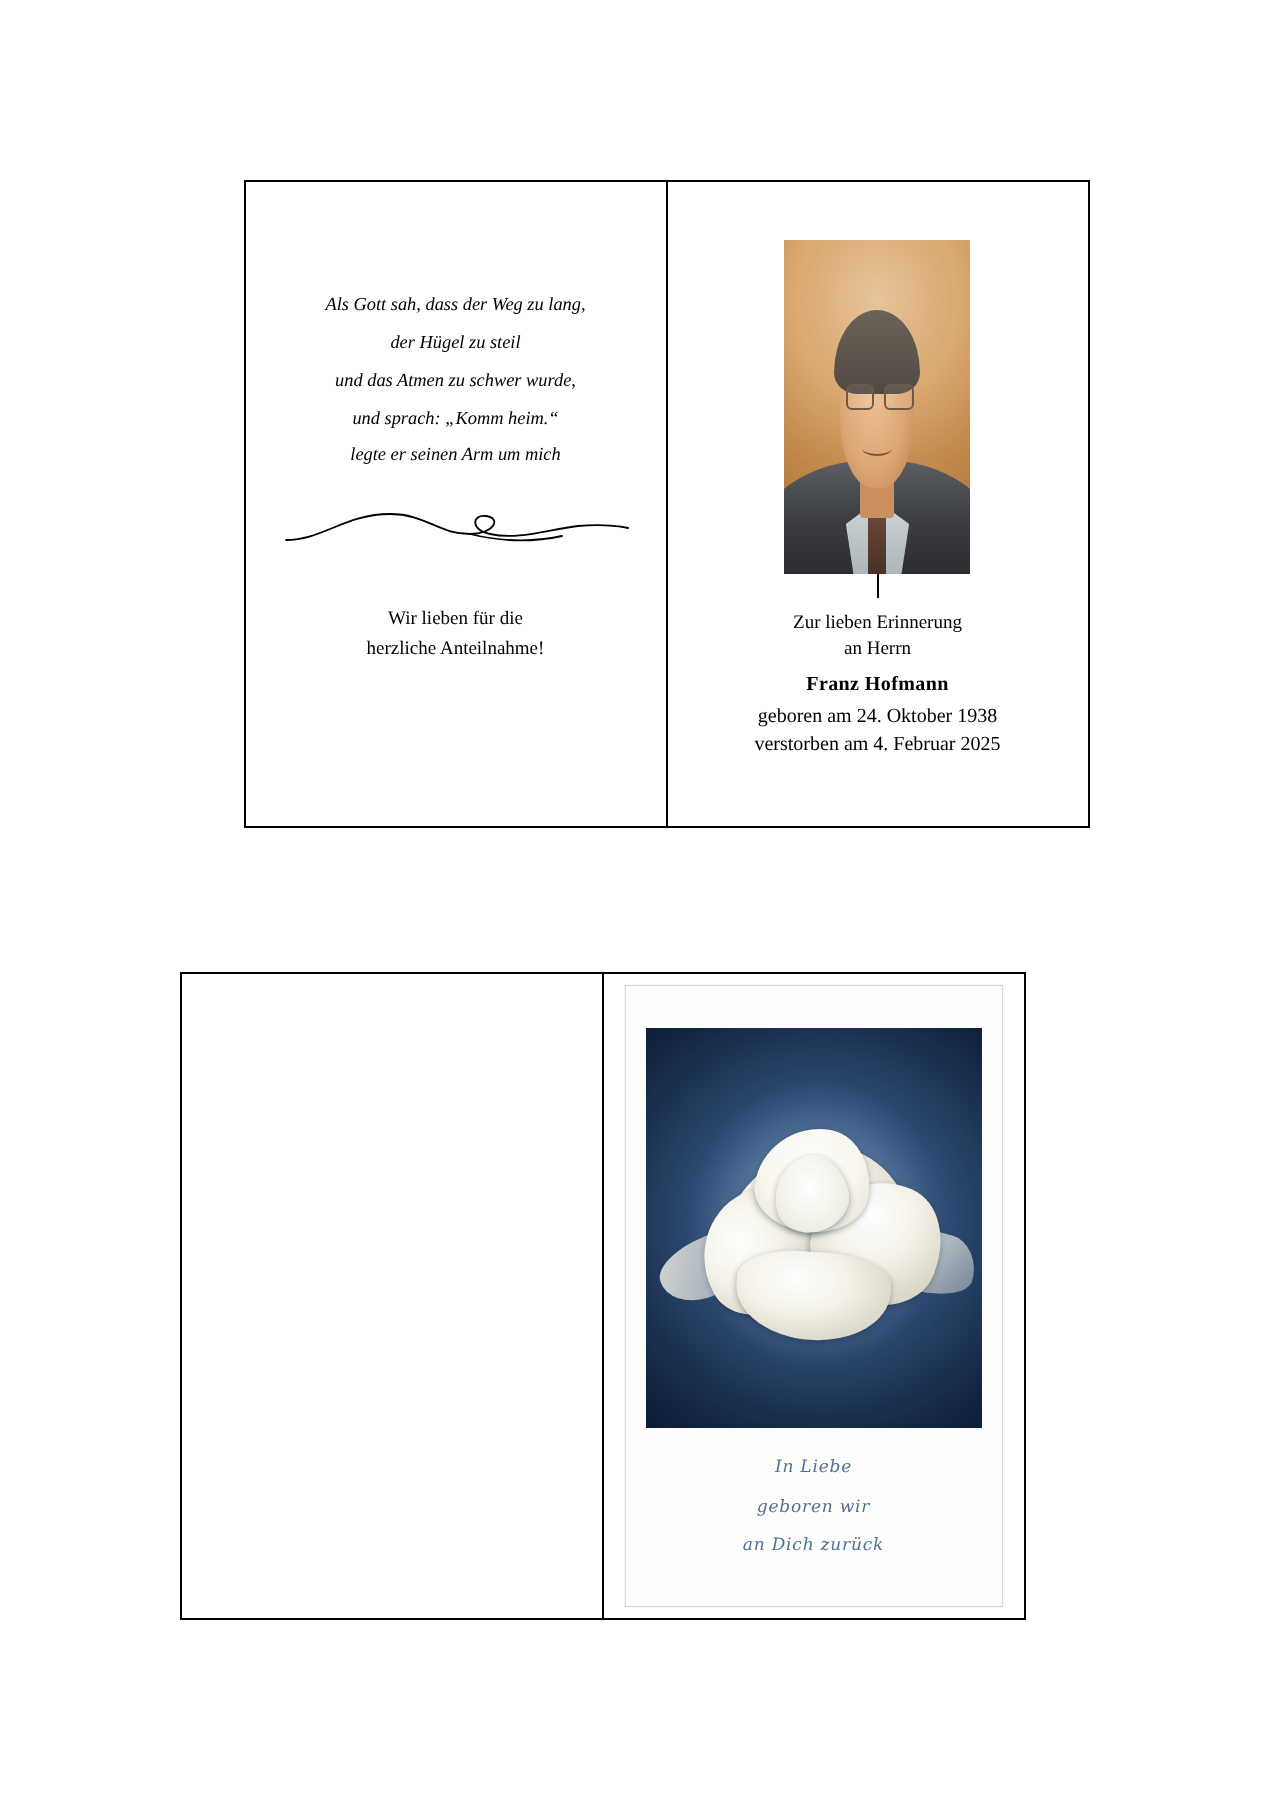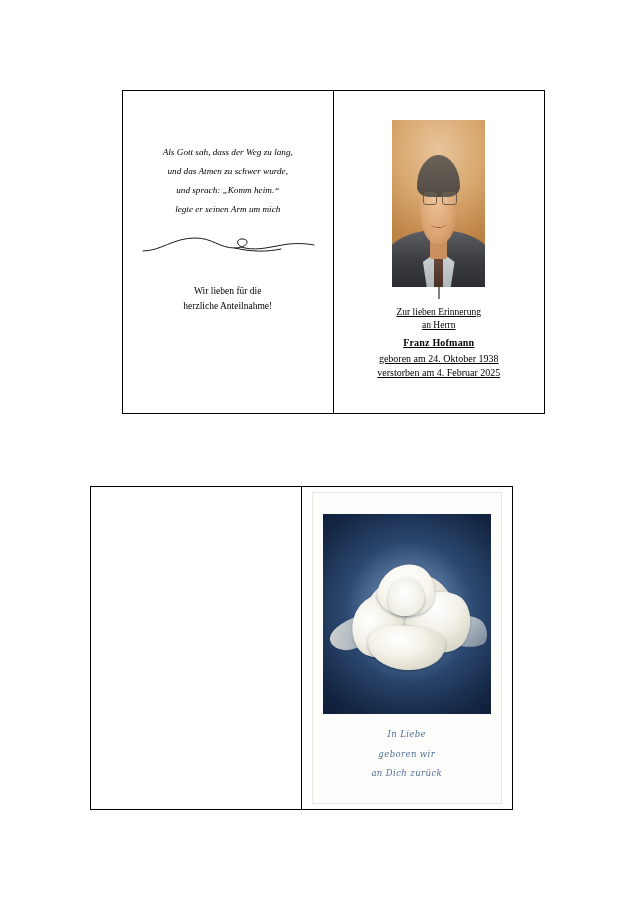--- a/index.html
+++ b/index.html
@@ -32,21 +32,20 @@
     box-sizing: border-box;
     position: relative;
   }
   .panel-left {
     width: 50%;
     border-right: 1px solid #000000;
     padding: 0;
   }
   .panel-right {
     width: 50%;
-    text-decoration: underline;
   }
 
   
   .verse {
     margin-top: 52px;
     text-align: center;
     font-style: italic;
     font-size: 9.2px;
     line-height: 2.05;
     color: #000;
@@ -289,20 +288,21 @@
 </style>
 </head>
 <body>
 
 <div class="card-top">
 
   <div class="panel panel-left">
 
     <div class="verse">
       <span class="verse-line">Als Gott sah, dass der Weg zu lang,</span>
+      <span class="verse-line">der Hügel zu steil</span>
       <span class="verse-line">und das Atmen zu schwer wurde,</span>
       <span class="verse-line">und sprach: „Komm heim.“</span>
       <span class="verse-line">legte er seinen Arm um mich</span>
     </div>
 
     <div class="flourish">
       <svg width="178" height="26" viewBox="0 0 178 26" aria-hidden="true">
         <g fill="none" stroke="#000000" stroke-width="0.9" stroke-linecap="round">
           <path d="M4 19 C 22 19, 34 6, 56 6 C 74 6, 80 16, 96 16 C 108 16, 112 8, 104 7 C 97 6, 96 14, 106 16 C 120 19, 134 14, 150 12 C 162 11, 170 12, 175 13"></path>
           <path d="M96 16 C 112 20, 128 20, 142 17"></path>

